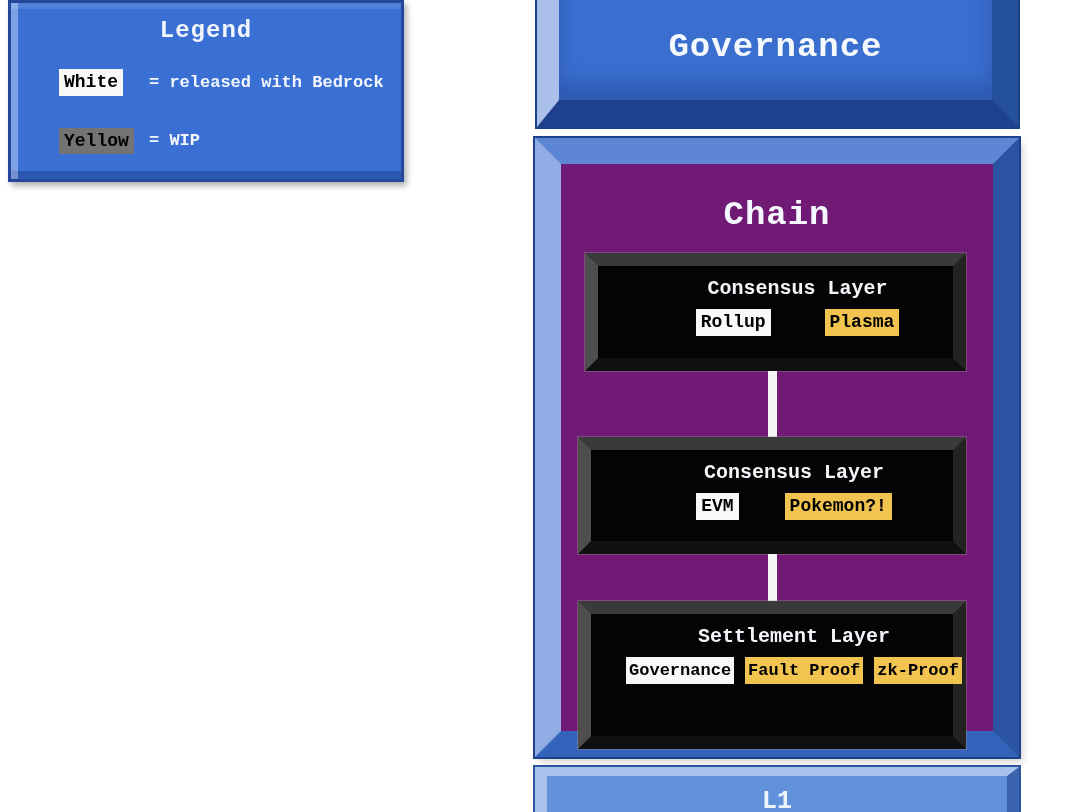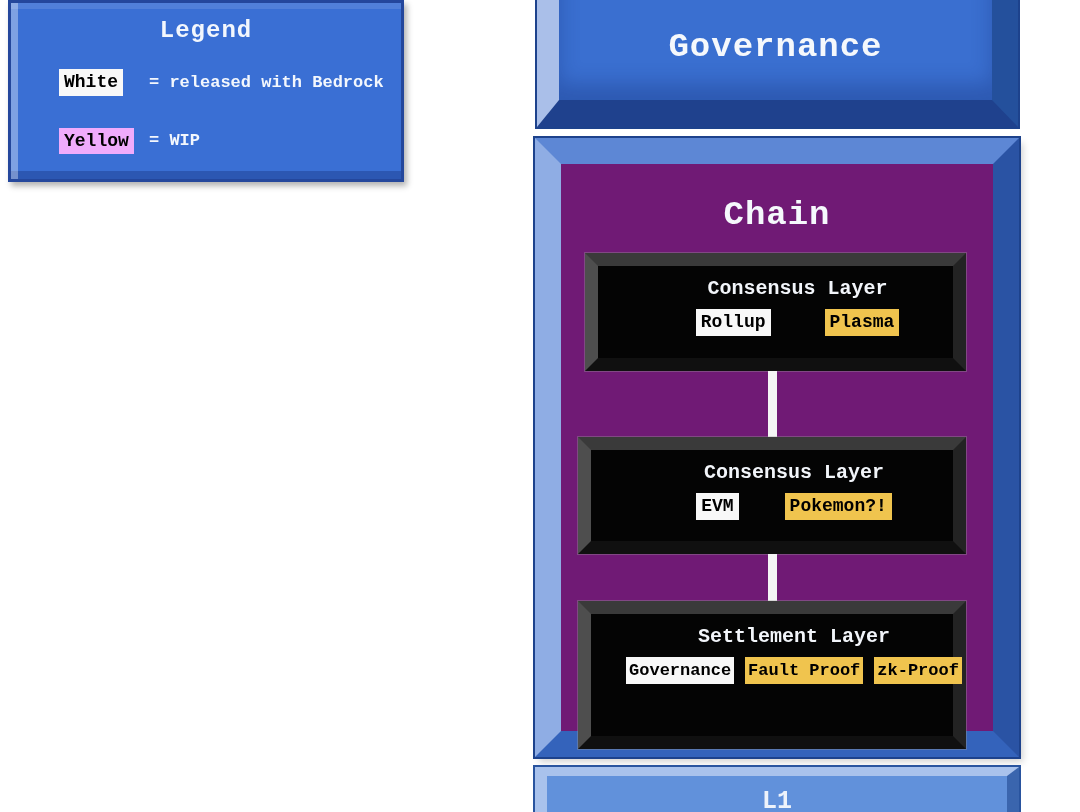--- a/index.html
+++ b/index.html
@@ -43,21 +43,21 @@
   .legend-row.second { margin-top: 32px; }
   .swatch-col { width: 72px; display: flex; justify-content: flex-start; }
   .chip {
     color: #000000;
     font-size: 18px;
     line-height: 1.25;
     padding: 2px 5px;
     white-space: nowrap;
   }
   .chip-white  { background: #f8f8f8; }
-  .chip-pale   { background: #f0abfc; }
+  .chip-pale   { background: #737373; }
   .chip-gold   { background: #f0c44e; }
   .legend-desc { color: #f3f7fd; font-size: 17px; margin-left: 18px; white-space: nowrap; }
 
   
   .gov-box {
     position: absolute;
     left: 537px; top: -64px;
     width: 481px; height: 191px;
     box-sizing: border-box;
     background: #3a6fd0;

